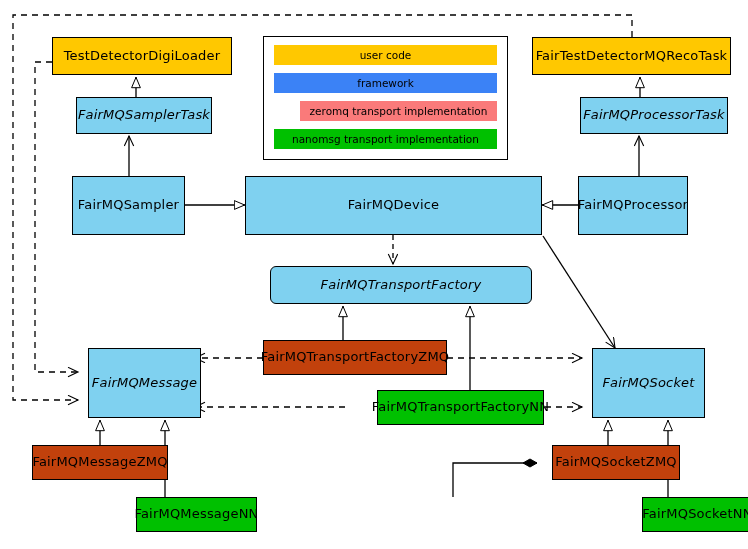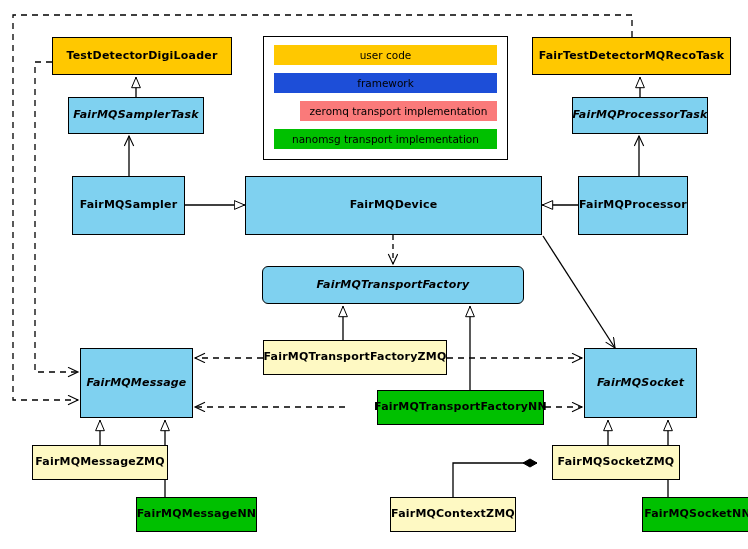--- a/index.html
+++ b/index.html
@@ -9,31 +9,31 @@
   }
   #canvas{position:relative;width:748px;height:549px;background:#fff;}
   #edges{position:absolute;left:0;top:0;width:748px;height:549px;}
 
   .node{
     position:absolute;
     box-sizing:border-box;
     border:1px solid #000;
     display:flex;align-items:center;justify-content:center;
     text-align:center;
-    font-size:11px;
-    font-weight:bold;
+    font-size:13px;
+    font-weight:normal;
     color:#000;
     line-height:1.1;
     letter-spacing:0.2px;
     z-index:3;
   }
-  .node.abstract{font-style:italic;}
+  .node.abstract{font-style:italic;margin-left:8px;}
   .c-user{background:#FFC800;}
   .c-framework{background:#7FD1F0;}
-  .c-zmq{background:#fef9c3;}
+  .c-zmq{background:#c2410c;}
   .c-nn{background:#00C000;margin-left:32px;}
 
   #legend{
     position:absolute;
     left:263px;top:36px;width:245px;height:124px;
     border:1px solid #000;background:#fff;
     box-sizing:border-box;
     z-index:4;
     padding:8px 10px;
   }
@@ -106,41 +106,41 @@
 
       <polyline points="453,497 453,463 537,463" marker-end="url(#filled-diamond)"></polyline>
 
     </g>
   </svg>
 
   <div id="legend">
     <div class="legend-row" style="background:#FFC800;">
       <span>user code</span>
     </div>
-    <div class="legend-row" style="background:#1d4ed8;">
+    <div class="legend-row" style="background:#3b82f6;">
       <span>framework</span>
     </div>
     <div class="legend-row" style="background:#FA7A7A;margin-left:26px;">
       <span>zeromq transport implementation</span>
     </div>
     <div class="legend-row" style="background:#00C000;">
       <span>nanomsg transport implementation</span>
     </div>
   </div>
 
   <div class="node c-user" style="left:52px;top:37px;width:180px;height:38px;">
       <span>TestDetectorDigiLoader</span>
     </div>
   <div class="node c-user" style="left:532px;top:37px;width:199px;height:38px;">
       <span>FairTestDetectorMQRecoTask</span>
     </div>
   <div class="node c-framework abstract" style="left:68px;top:97px;width:136px;height:37px;">
       <span>FairMQSamplerTask</span>
     </div>
-  <div class="node c-framework abstract" style="left:572px;top:97px;width:136px;height:37px;">
+  <div class="node c-framework abstract" style="left:572px;top:97px;width:148px;height:37px;">
       <span>FairMQProcessorTask</span>
     </div>
   <div class="node c-framework" style="left:72px;top:176px;width:113px;height:59px;">
       <span>FairMQSampler</span>
     </div>
   <div class="node c-framework" style="left:245px;top:176px;width:297px;height:59px;">
       <span>FairMQDevice</span>
     </div>
   <div class="node c-framework" style="left:578px;top:176px;width:110px;height:59px;">
       <span>FairMQProcessor</span>
@@ -165,17 +165,14 @@
     </div>
   <div class="node c-nn" style="left:104px;top:497px;width:121px;height:35px;">
       <span>FairMQMessageNN</span>
     </div>
   <div class="node c-zmq" style="left:552px;top:445px;width:128px;height:35px;">
       <span>FairMQSocketZMQ</span>
     </div>
   <div class="node c-nn" style="left:610px;top:497px;width:111px;height:35px;">
       <span>FairMQSocketNN</span>
     </div>
-  <div class="node c-zmq" style="left:390px;top:497px;width:126px;height:35px;">
-      <span>FairMQContextZMQ</span>
-    </div>
 
 </div>
 
 </body></html>

